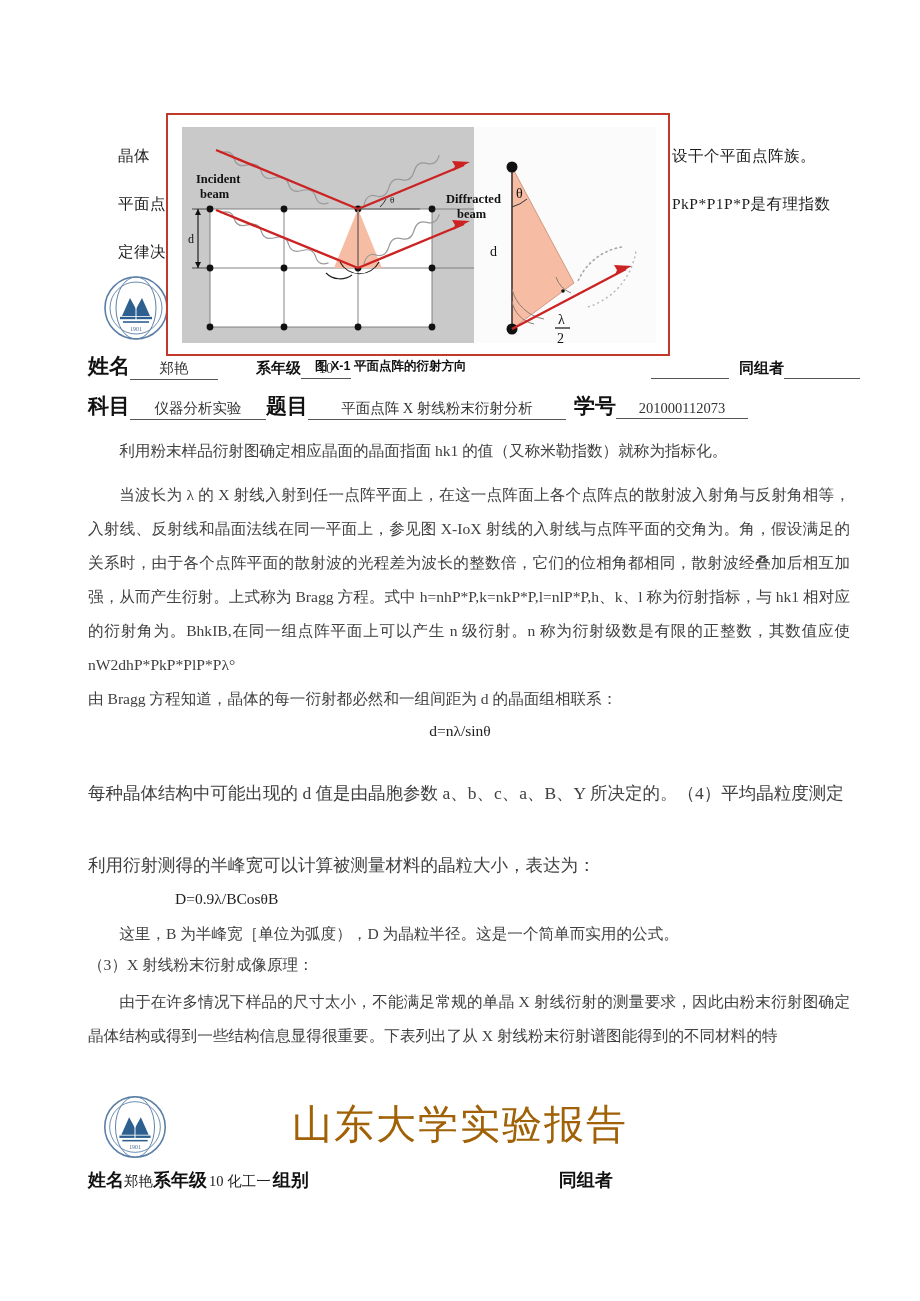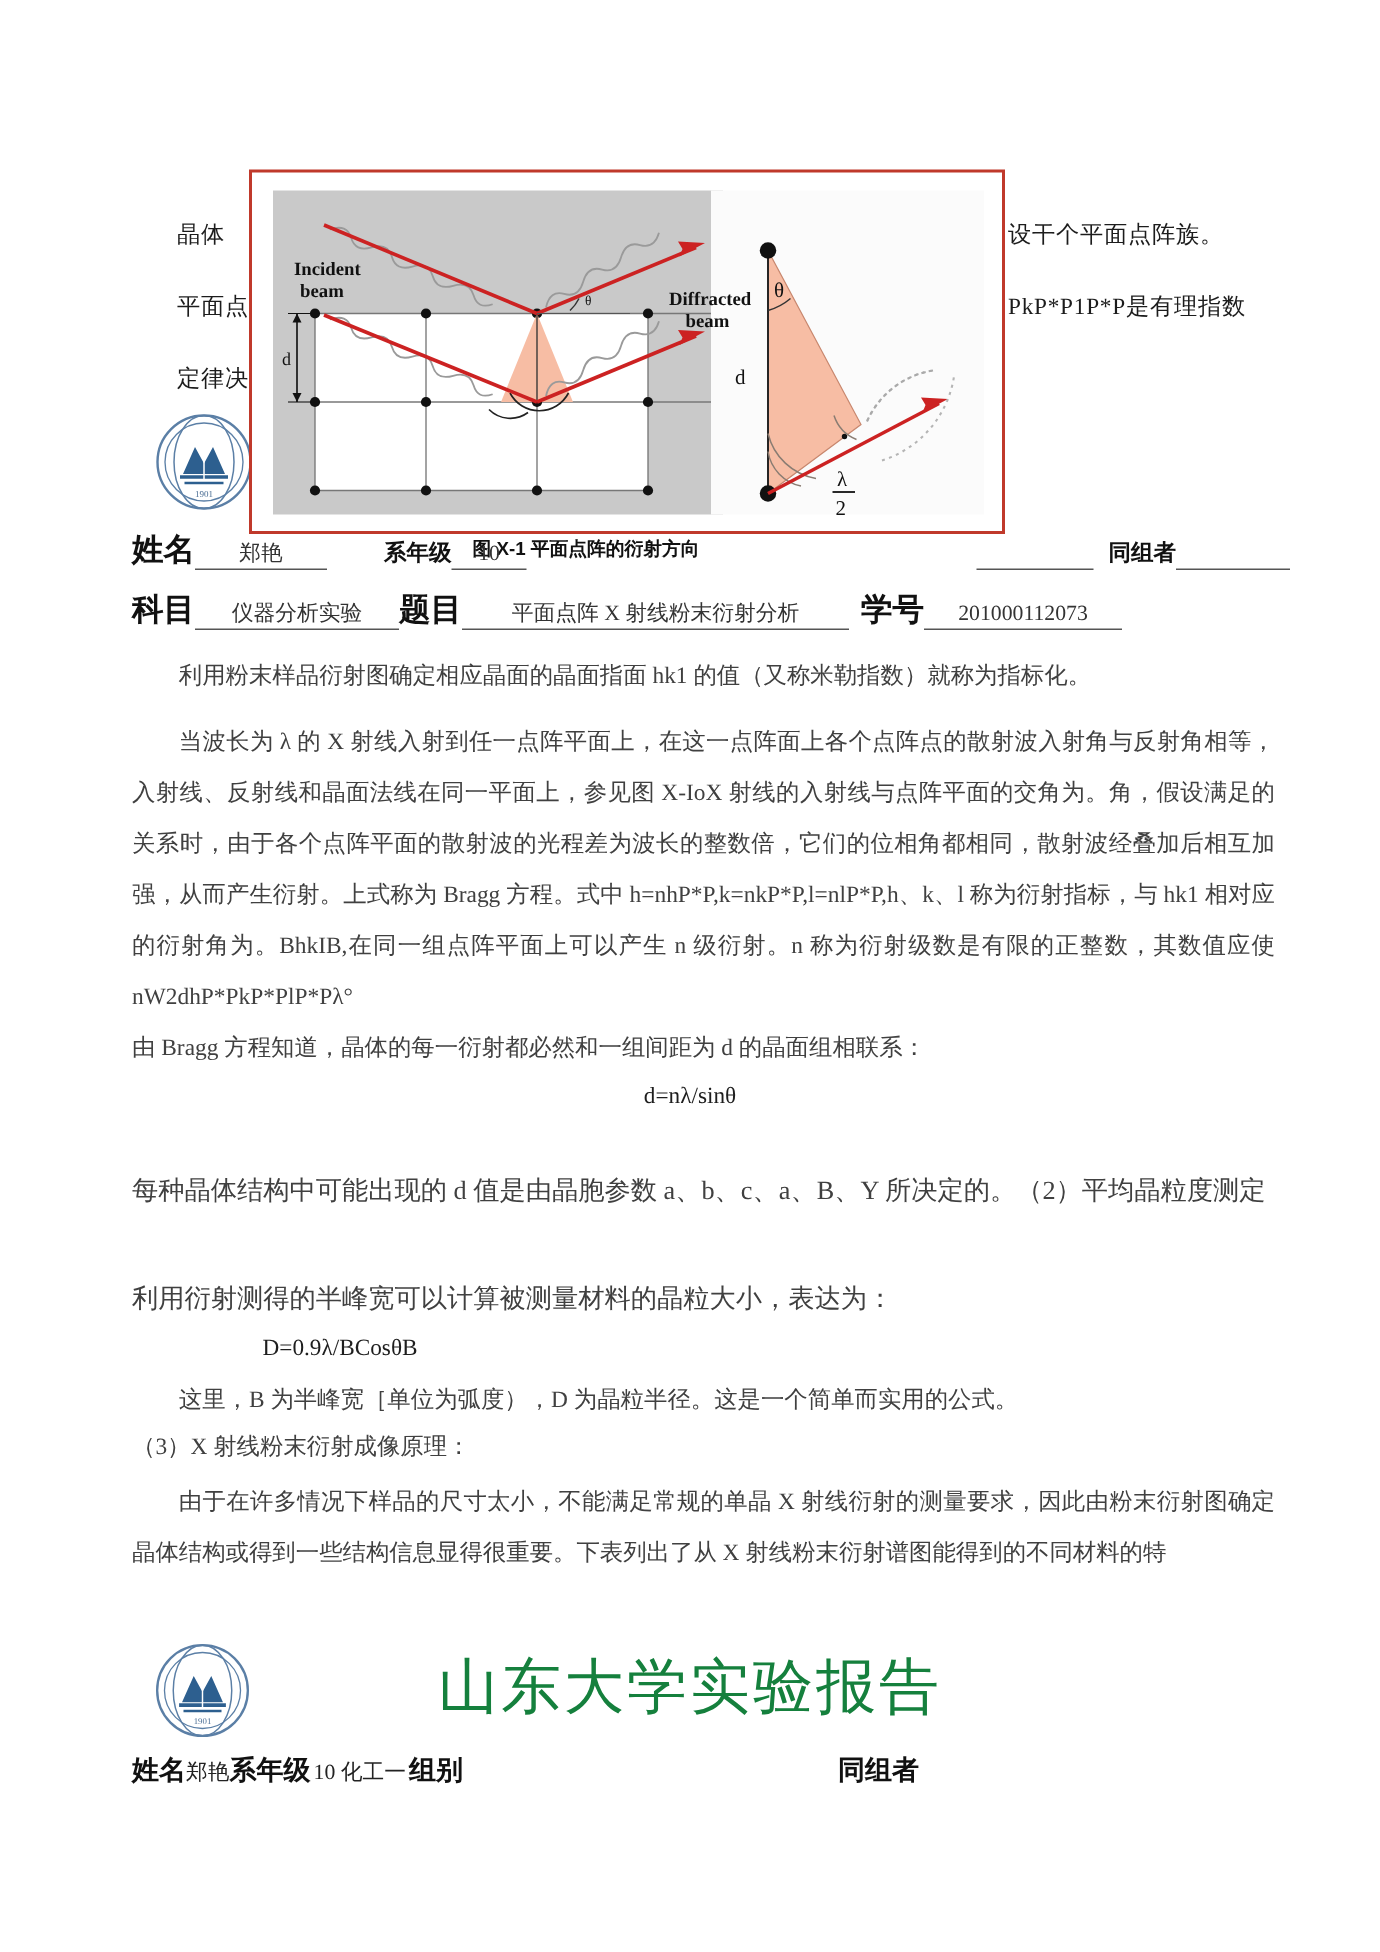--- a/index.html
+++ b/index.html
@@ -121,21 +121,21 @@
 
   
   #report-title {
     position: absolute;
     left: 0;
     top: 1097px;
     width: 920px;
     text-align: center;
     font-size: 40px;
     letter-spacing: 2px;
-    color: #15803d;
+    color: #a16207;
   }
   #bottom-fields {
     position: absolute;
     left: 88px;
     top: 1168px;
     width: 790px;
     white-space: nowrap;
     font-size: 15px;
   }
   .bf-label {
@@ -317,21 +317,21 @@
   </div>
 
   <div class="para indent" style="top:434px;">利用粉末样品衍射图确定相应晶面的晶面指面 hk1 的值（又称米勒指数）就称为指标化。</div>
 
   <div class="para indent" style="top:478px;">当波长为 λ 的 X 射线入射到任一点阵平面上，在这一点阵面上各个点阵点的散射波入射角与反射角相等，入射线、反射线和晶面法线在同一平面上，参见图 X-IoX 射线的入射线与点阵平面的交角为。角，假设满足的关系时，由于各个点阵平面的散射波的光程差为波长的整数倍，它们的位相角都相同，散射波经叠加后相互加强，从而产生衍射。上式称为 Bragg 方程。式中 h=nhP*P,k=nkP*P,l=nlP*P,h、k、l 称为衍射指标，与 hk1 相对应的衍射角为。BhkIB,在同一组点阵平面上可以产生 n 级衍射。n 称为衍射级数是有限的正整数，其数值应使 nW2dhP*PkP*PlP*Pλ°</div>
 
   <div class="para" style="top:682px;">由 Bragg 方程知道，晶体的每一衍射都必然和一组间距为 d 的晶面组相联系：</div>
 
   <div class="formula centered" style="top:722px;">d=nλ/sinθ</div>
 
-  <div class="para large" style="top:775px;">每种晶体结构中可能出现的 d 值是由晶胞参数 a、b、c、a、B、Y 所决定的。（2）平均晶粒度测定</div>
+  <div class="para large" style="top:775px;">每种晶体结构中可能出现的 d 值是由晶胞参数 a、b、c、a、B、Y 所决定的。（4）平均晶粒度测定</div>
 
   <div class="para large" style="top:847px;">利用衍射测得的半峰宽可以计算被测量材料的晶粒大小，表达为：</div>
 
   <div class="formula" style="left:175px; top:890px;">D=0.9λ/BCosθB</div>
 
   <div class="para indent" style="top:917px;">这里，B 为半峰宽［单位为弧度），D 为晶粒半径。这是一个简单而实用的公式。</div>
 
   <div class="para" style="top:948px;">（3）X 射线粉末衍射成像原理：</div>
 
   <div class="para indent" style="top:985px;">由于在许多情况下样品的尺寸太小，不能满足常规的单晶 X 射线衍射的测量要求，因此由粉末衍射图确定晶体结构或得到一些结构信息显得很重要。下表列出了从 X 射线粉末衍射谱图能得到的不同材料的特</div>

